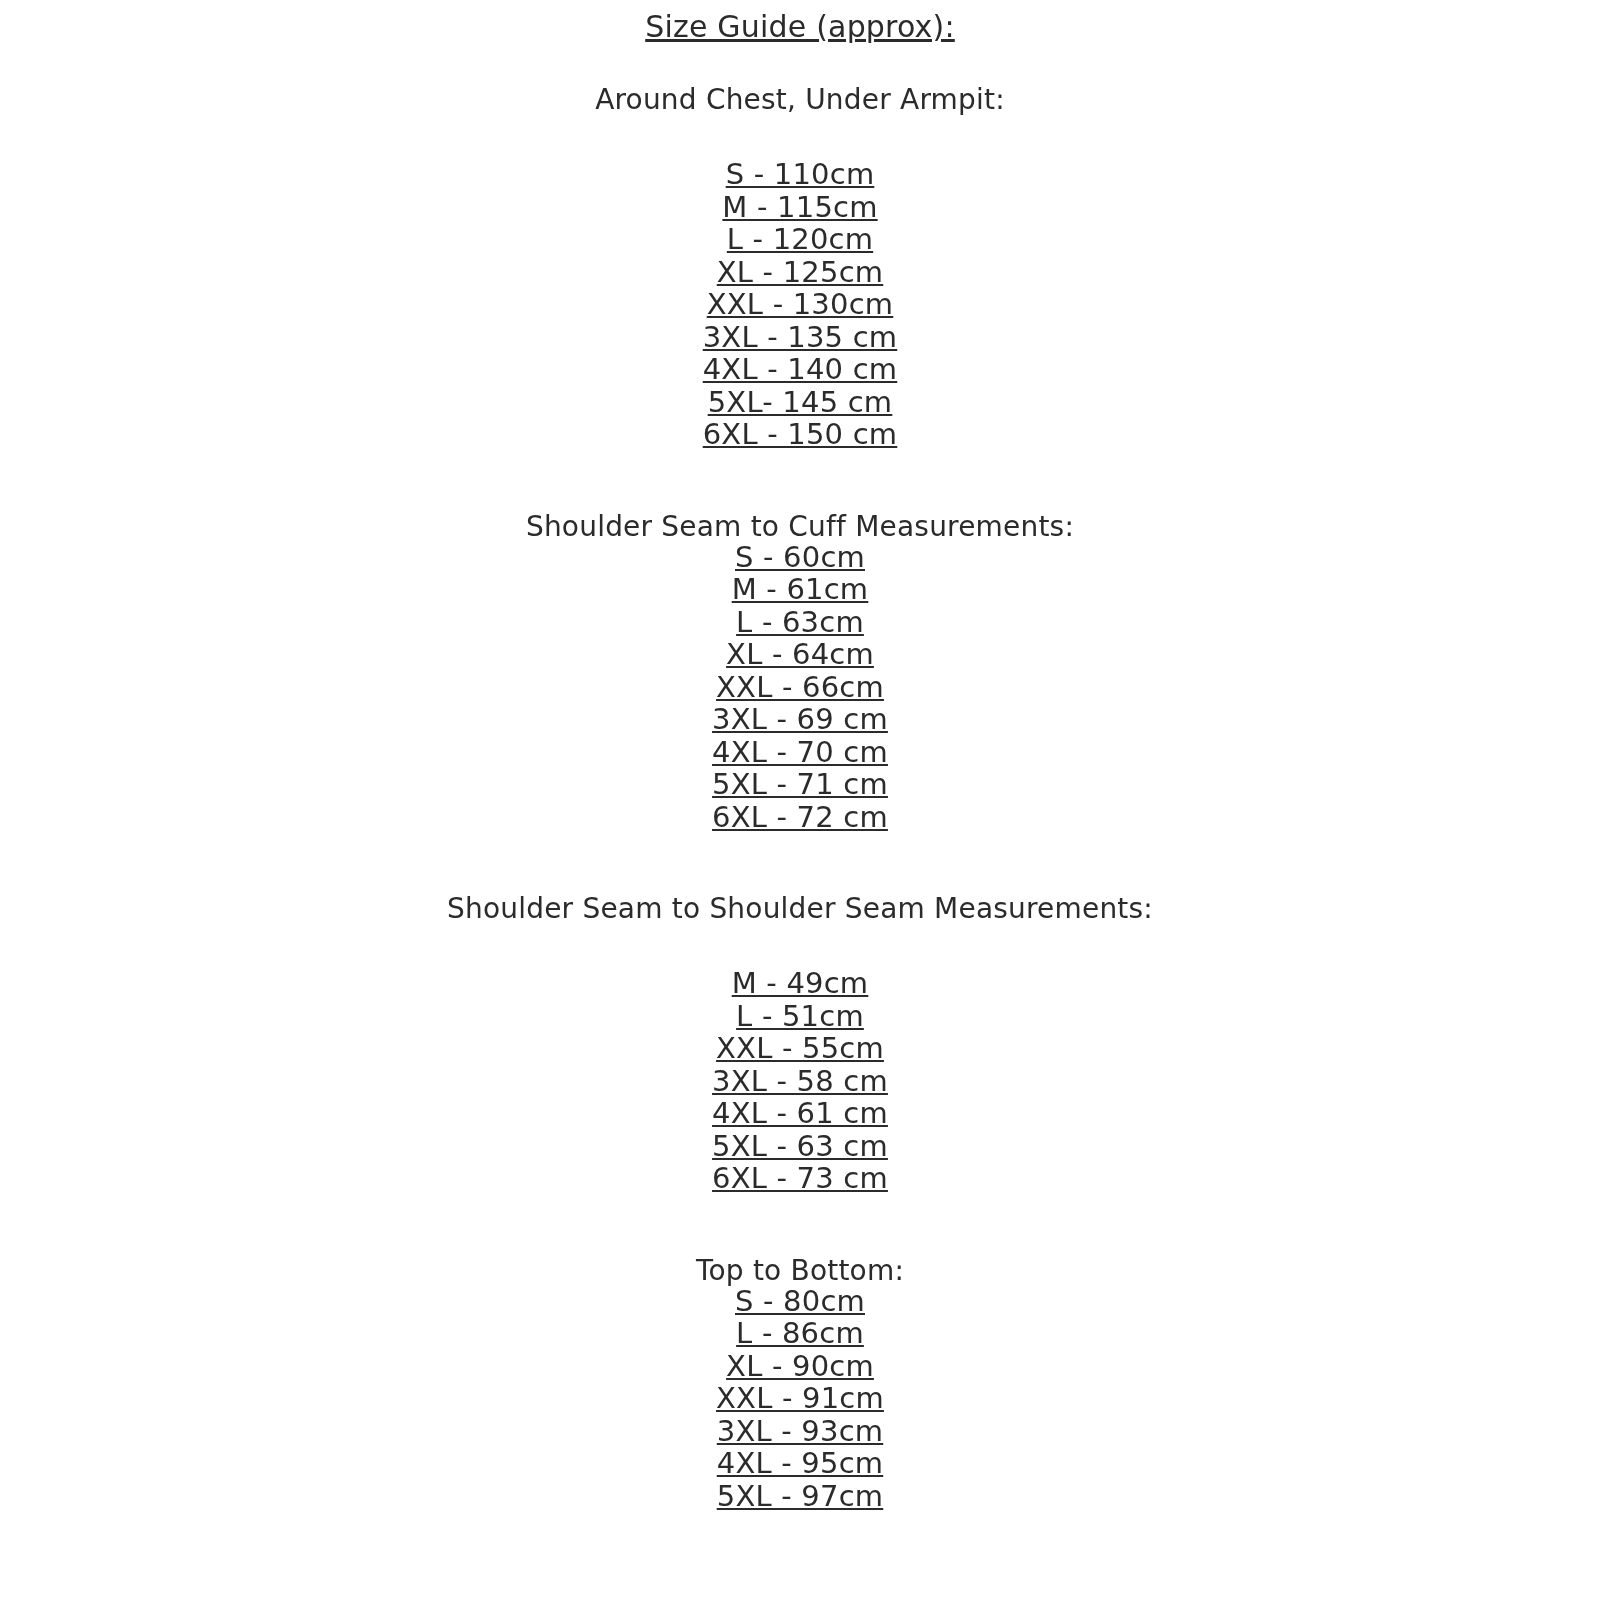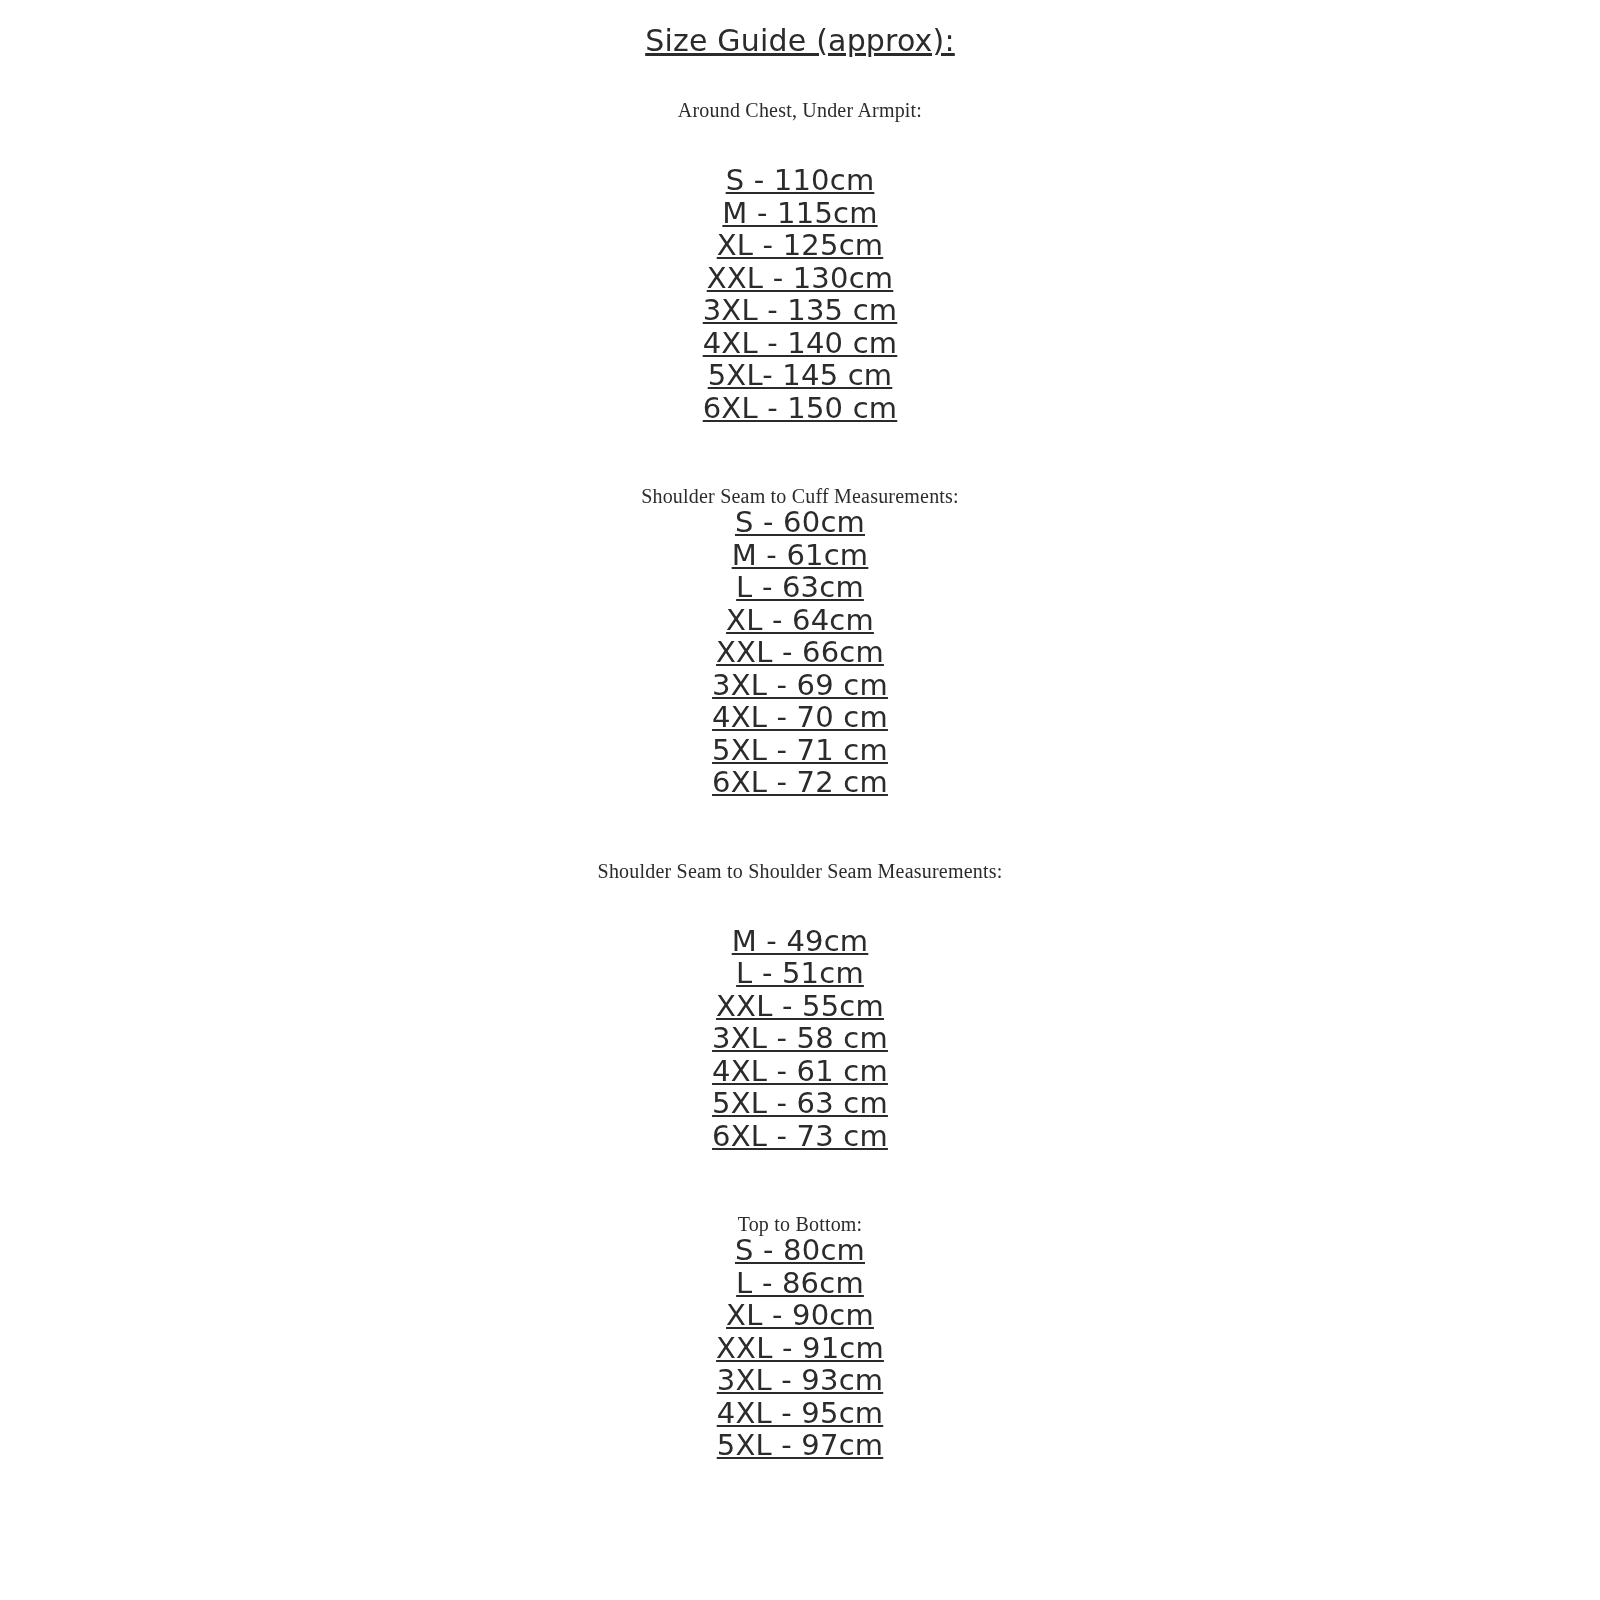--- a/index.html
+++ b/index.html
@@ -11,39 +11,38 @@
     width: 1600px;
     height: 1600px;
     font-family: "DejaVu Sans", sans-serif;
     color: #2b2b2b;
     overflow: hidden;
   }
   .page {
     width: 1600px;
     height: 1124px;
     box-sizing: border-box;
-    padding: 16px 0 0 0;
+    padding: 2px 0 0 0;
     text-align: center;
   }
   .doc-title {
     font-size: 30px;
     text-decoration: underline;
     line-height: 1.0;
     margin: 10px 0 0 0;
     letter-spacing: 0.2px;
   }
   .section {
     margin: 0;
   }
   .section-heading {
-    font-size: 20px;
+    font-size: 28px;
     line-height: 1.0;
     margin: 0;
     letter-spacing: 0.2px;
-    font-family: Liberation Serif, serif;
   }
   .rows {
     margin: 0;
     text-decoration: underline;
   }
   .row {
     font-size: 29px;
     line-height: 32.5px;
     letter-spacing: 0.2px;
   }
@@ -58,20 +57,21 @@
   <div class="doc-title">Size Guide (approx):</div>
 
   <div class="gap-md"></div>
 
   <div class="section">
     <div class="section-heading">Around Chest, Under Armpit:</div>
     <div class="gap-md"></div>
     <div class="rows">
       <div class="row">S - 110cm</div>
       <div class="row">M - 115cm</div>
+      <div class="row">L - 120cm</div>
       <div class="row">XL - 125cm</div>
       <div class="row">XXL - 130cm</div>
       <div class="row">3XL - 135 cm</div>
       <div class="row">4XL - 140 cm</div>
       <div class="row">5XL- 145 cm</div>
       <div class="row">6XL - 150 cm</div>
     </div>
   </div>
 
   <div class="gap-lg"></div>

